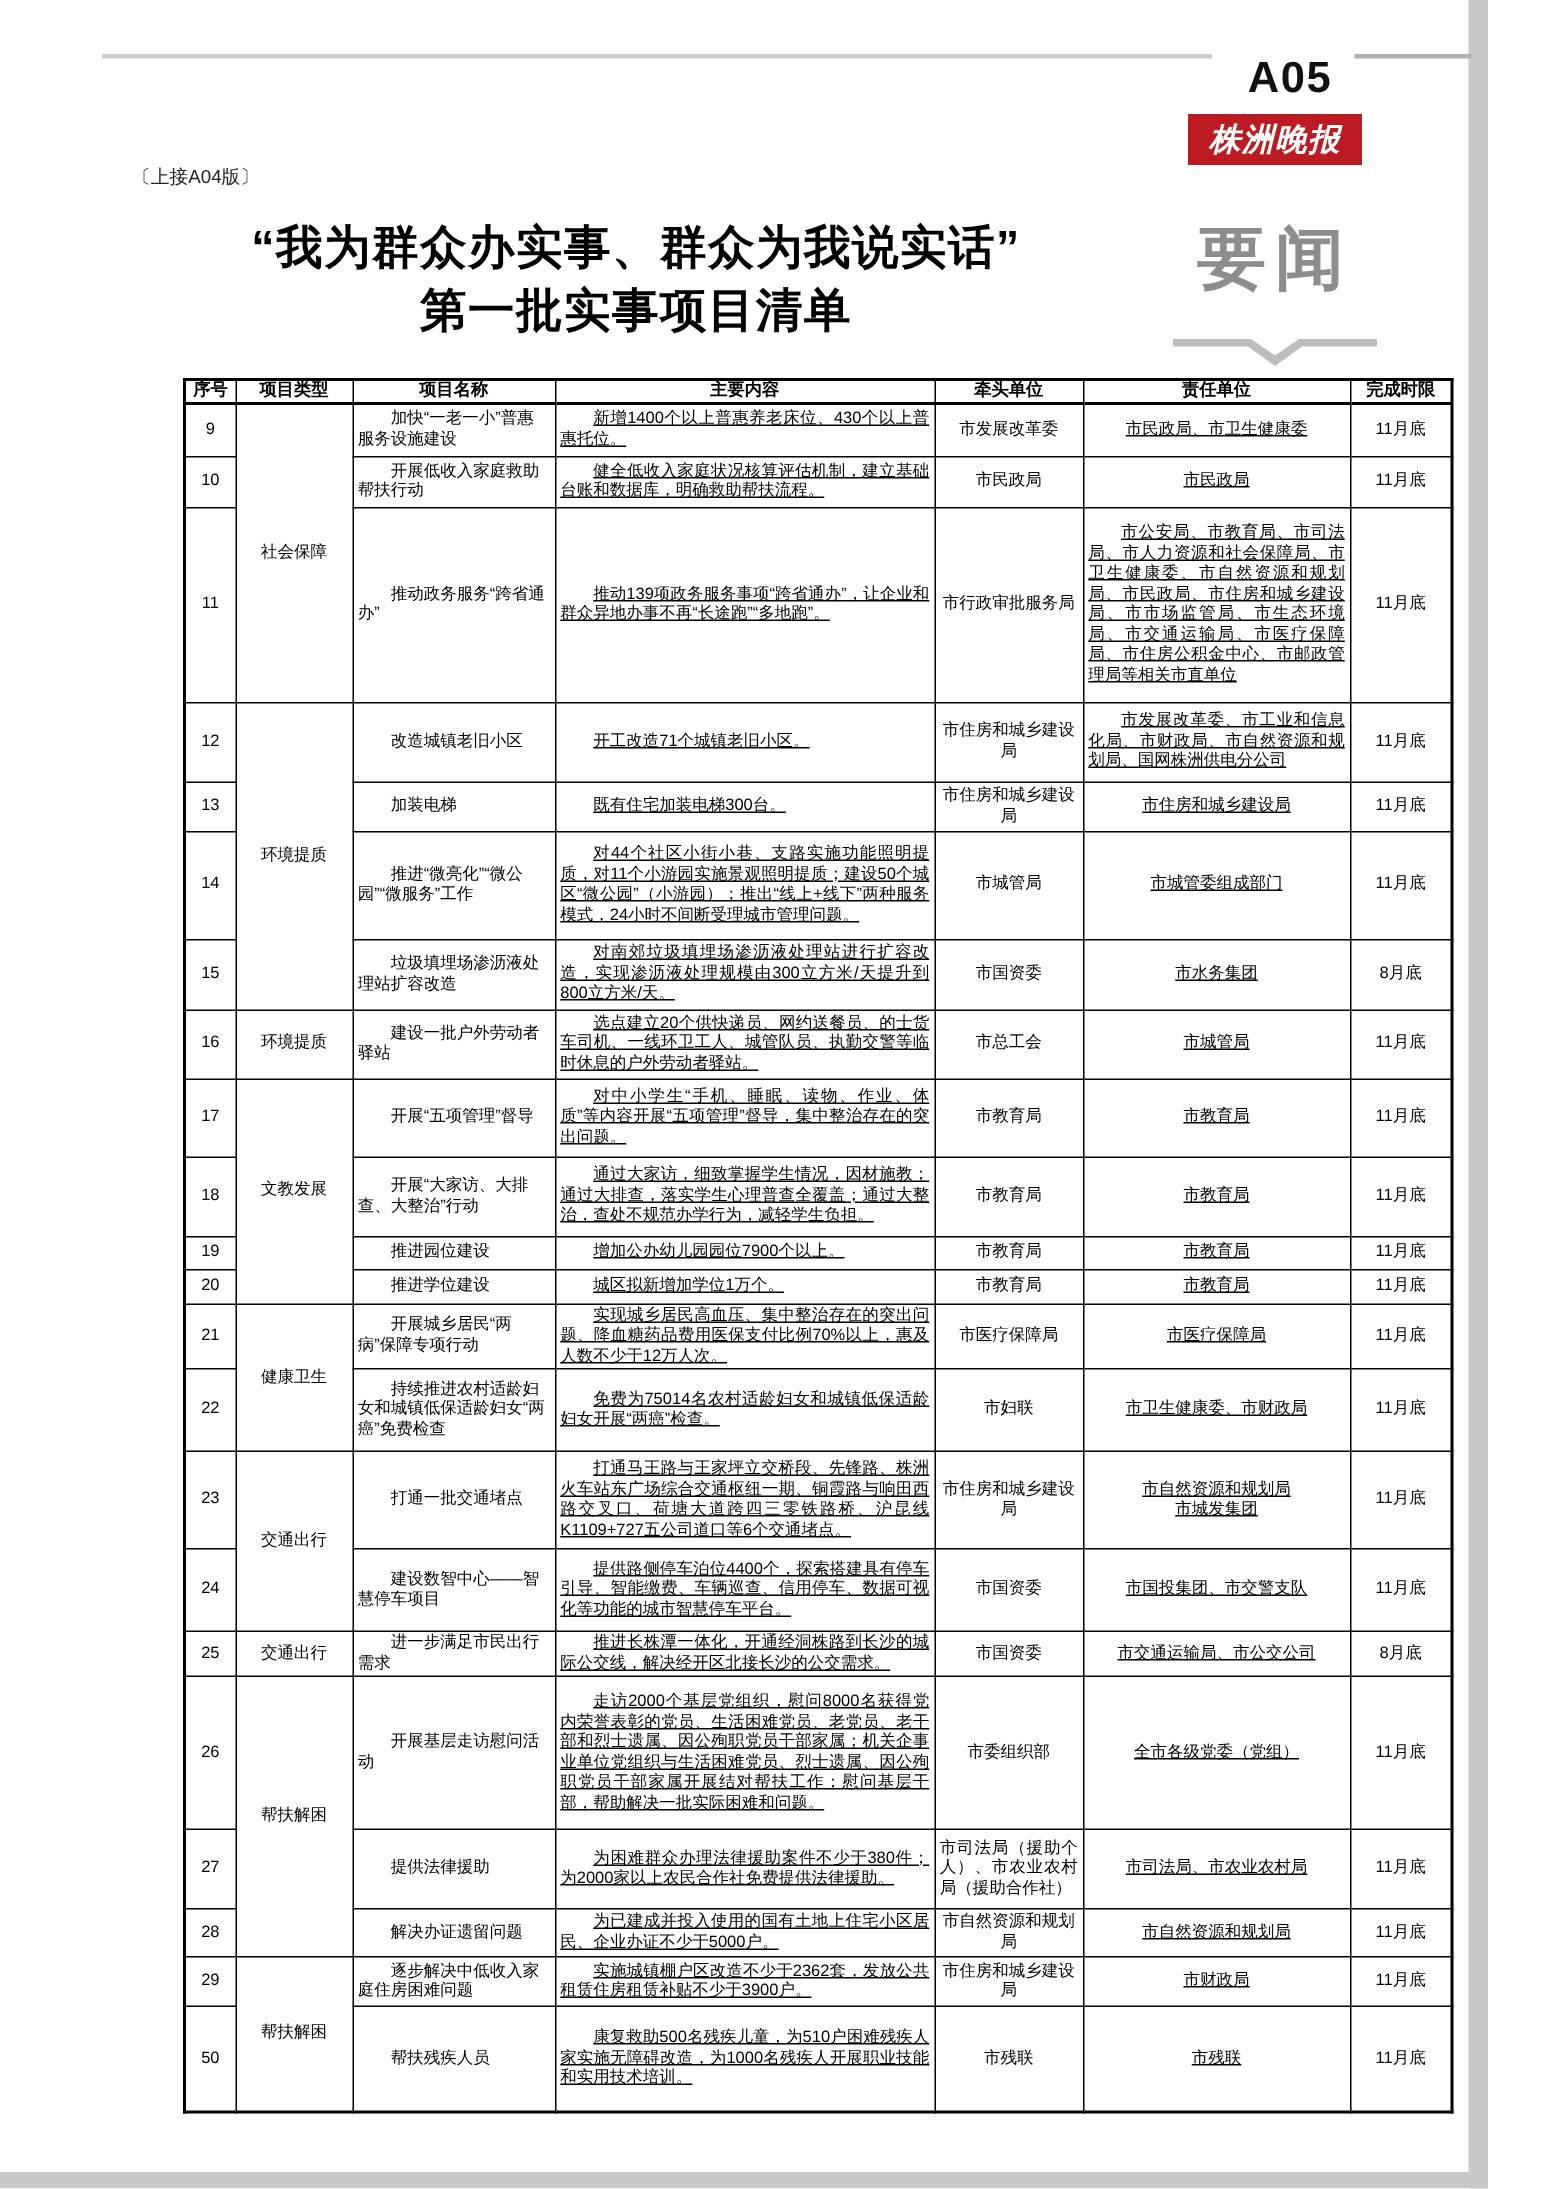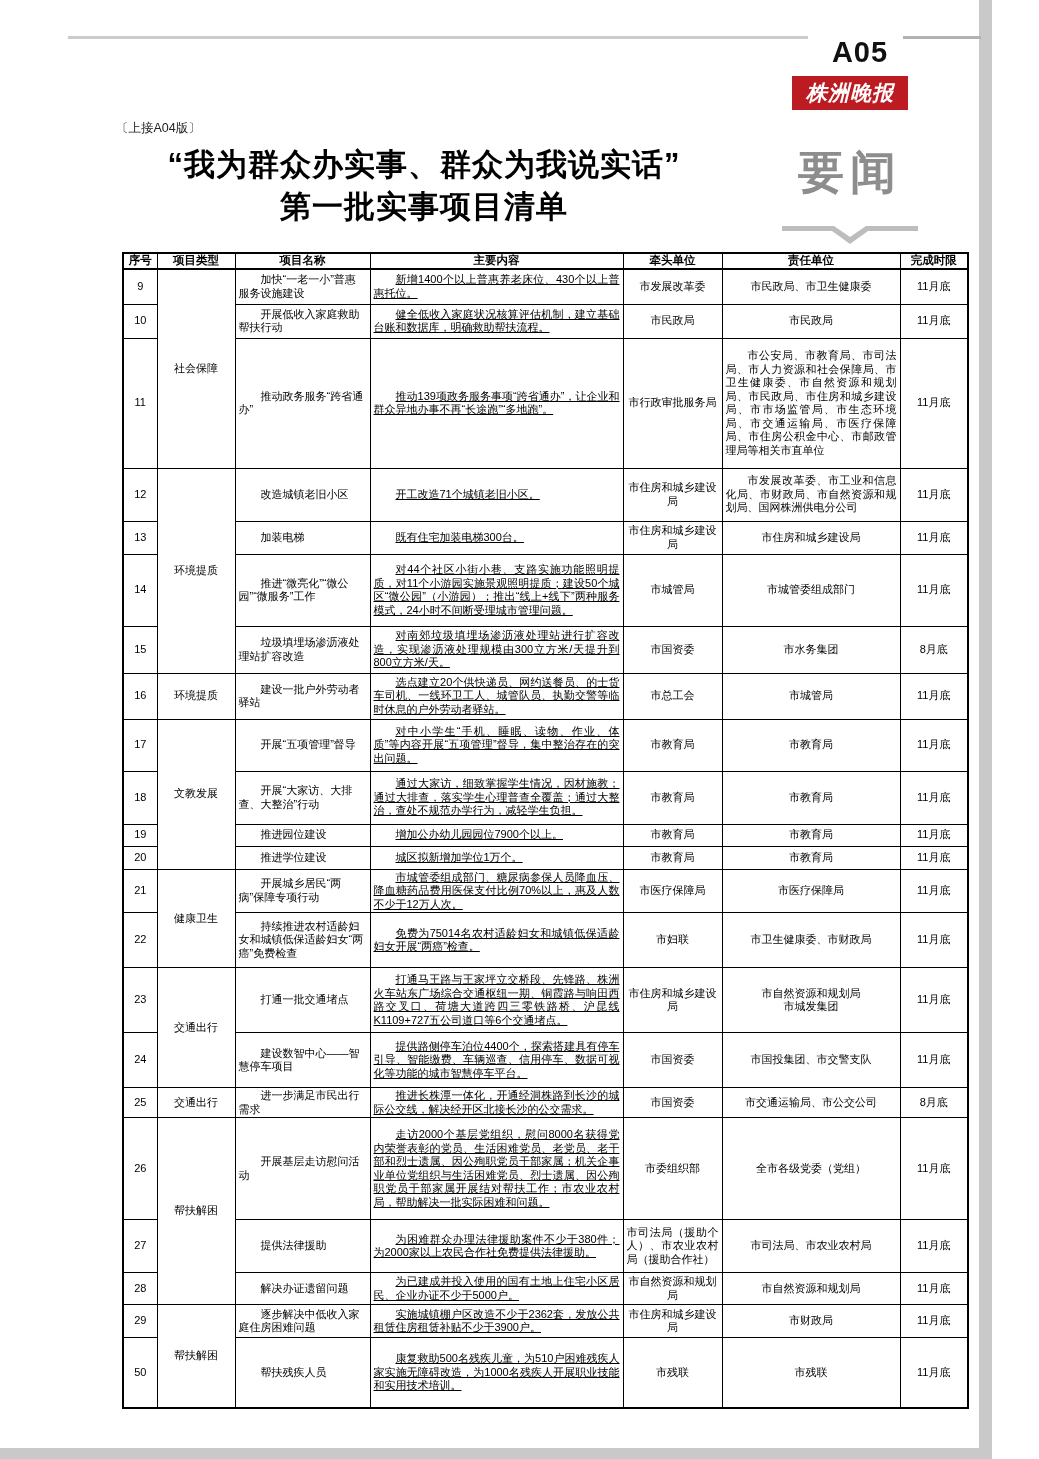--- a/index.html
+++ b/index.html
@@ -25,37 +25,37 @@
 
   .section-title { position:absolute; left:780px; top:112px; width:140px; text-align:center;
     font-size:46px; font-weight:bold; color:var(--secgray); letter-spacing:6px;margin-top:30px; }
 
   .issue-block { position:absolute; left:755px; top:168px; width:190px; text-align:center; color:#222; }
   .issue-date { font-size:12.5px; font-weight:bold; margin-bottom:2px; }
   .staff-line { font-size:11px; line-height:15px; font-weight:bold; }
 
   .ribbon { position:absolute; left:782px; top:224px; }
 
-  .continuation { position:absolute; left:88px; top:120px; font-size:12.5px; color:#222;margin-left:28px; }
+  .continuation { position:absolute; left:88px; top:110px; font-size:12.5px; color:#222; }
 
   .article-title { position:absolute; left:88px; top:144px; width:672px; text-align:center;
     font-size:31px; font-weight:bold; color:#000; line-height:42px; letter-spacing:1px; }
 
   
   .tbl-wrap { position:absolute; left:93px; top:252px; width:845px;padding-left:29px; }
   table.projects { width:845px; table-layout:fixed; border-collapse:collapse; border:2px solid #000;
     font-size:11px; color:#000; }
   table.projects th, table.projects td { border:1px solid #000; padding:1px 3px; vertical-align:middle;
     line-height:13.5px; overflow:hidden; }
   table.projects thead th { height:16px; font-weight:bold; text-align:center; padding:0 2px;
     border-bottom:2px solid #000; font-size:11.5px; }
   td.c-no, td.c-cat, td.c-dl, td.c-lead, td.c-resp { text-align:center; }
   td.c-name { text-align:left; text-indent:2em; }
   td.c-content { text-align:justify; text-indent:2em;text-decoration:underline; }
-  td.c-resp { white-space:pre-line; }
+  td.c-resp { white-space:pre-line;text-decoration:underline; }
   td.longtext { text-align:justify; text-indent:0; white-space:normal; }
   td.longtext.indent { text-indent:2em; }
 </style>
 </head>
 <body>
 
 <div class="page">
 
   <div class="edge-right"></div>
   <div class="edge-bottom"></div>
@@ -203,21 +203,21 @@
             <td class="c-name">推进学位建设</td>
             <td class="c-content">城区拟新增加学位1万个。</td>
             <td class="c-lead">市教育局</td>
             <td class="c-resp">市教育局</td>
             <td class="c-dl">11月底</td>
           </tr>
           <tr style="height: 42px;">
             <td class="c-no">21</td>
             <td class="c-cat" rowspan="2">健康卫生</td>
             <td class="c-name">开展城乡居民“两病”保障专项行动</td>
-            <td class="c-content">市城管委组成部门、糖尿病参保人员降血压、降血糖药品费用医保支付比例70%以上，惠及人数不少于12万人次。</td>
+            <td class="c-content">实现城乡居民高血压、集中整治存在的突出问题、降血糖药品费用医保支付比例70%以上，惠及人数不少于12万人次。</td>
             <td class="c-lead">市医疗保障局</td>
             <td class="c-resp">市医疗保障局</td>
             <td class="c-dl">11月底</td>
           </tr>
           <tr style="height: 55px;">
             <td class="c-no">22</td>
             <td class="c-name">持续推进农村适龄妇女和城镇低保适龄妇女“两癌”免费检查</td>
             <td class="c-content">免费为75014名农村适龄妇女和城镇低保适龄妇女开展“两癌”检查。</td>
             <td class="c-lead">市妇联</td>
             <td class="c-resp">市卫生健康委、市财政局</td>
@@ -247,21 +247,21 @@
             <td class="c-name">进一步满足市民出行需求</td>
             <td class="c-content">推进长株潭一体化，开通经洞株路到长沙的城际公交线，解决经开区北接长沙的公交需求。</td>
             <td class="c-lead">市国资委</td>
             <td class="c-resp">市交通运输局、市公交公司</td>
             <td class="c-dl">8月底</td>
           </tr>
           <tr style="height: 102px;">
             <td class="c-no">26</td>
             <td class="c-cat" rowspan="3">帮扶解困</td>
             <td class="c-name">开展基层走访慰问活动</td>
-            <td class="c-content">走访2000个基层党组织，慰问8000名获得党内荣誉表彰的党员、生活困难党员、老党员、老干部和烈士遗属、因公殉职党员干部家属；机关企事业单位党组织与生活困难党员、烈士遗属、因公殉职党员干部家属开展结对帮扶工作；市农业农村局，帮助解决一批实际困难和问题。</td>
+            <td class="c-content">走访2000个基层党组织，慰问8000名获得党内荣誉表彰的党员、生活困难党员、老党员、老干部和烈士遗属、因公殉职党员干部家属；机关企事业单位党组织与生活困难党员、烈士遗属、因公殉职党员干部家属开展结对帮扶工作；慰问基层干部，帮助解决一批实际困难和问题。</td>
             <td class="c-lead">市委组织部</td>
             <td class="c-resp">全市各级党委（党组）</td>
             <td class="c-dl">11月底</td>
           </tr>
           <tr style="height: 53px;">
             <td class="c-no">27</td>
             <td class="c-name">提供法律援助</td>
             <td class="c-content">为困难群众办理法律援助案件不少于380件；为2000家以上农民合作社免费提供法律援助。</td>
             <td class="c-lead longtext">市司法局（援助个人）、市农业农村局（援助合作社）</td>
             <td class="c-resp">市司法局、市农业农村局</td>

